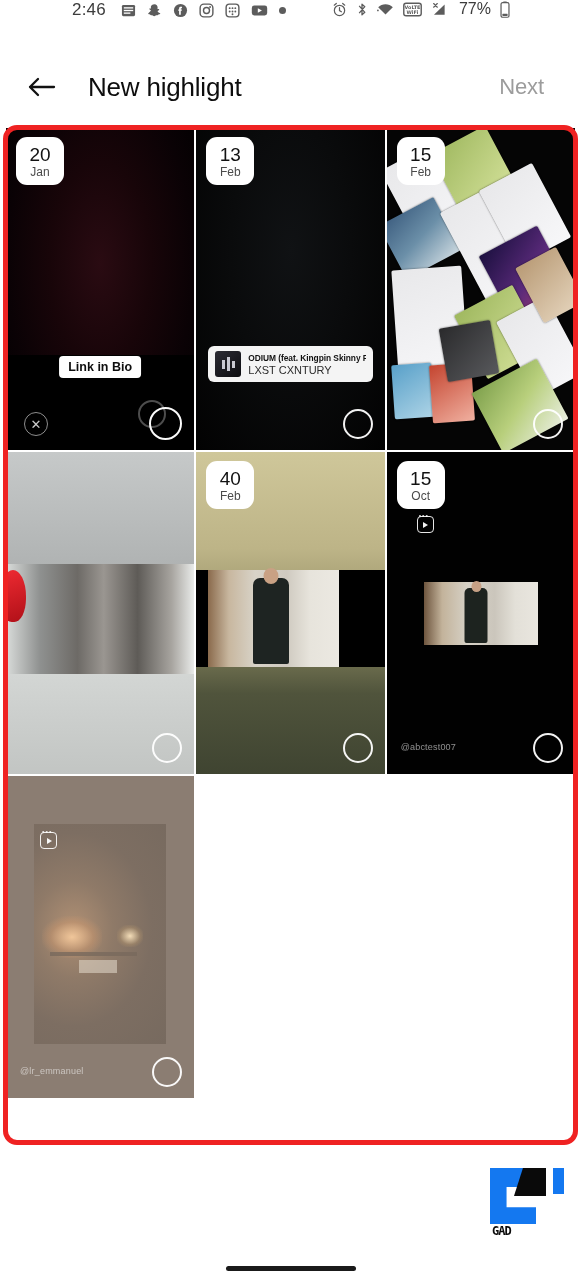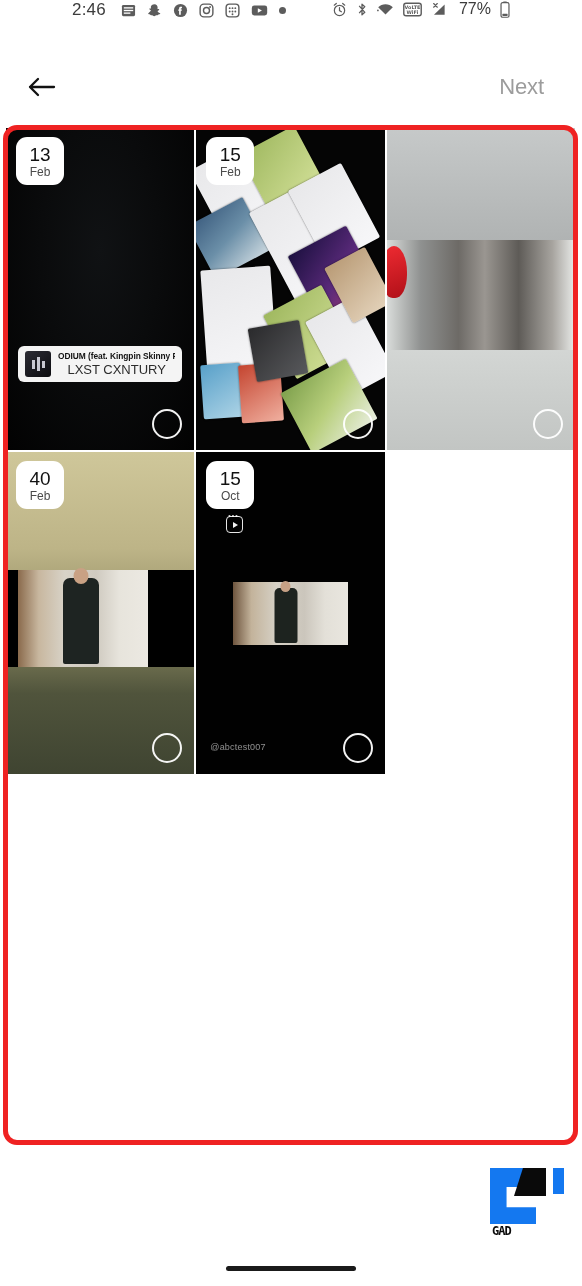--- a/index.html
+++ b/index.html
@@ -101,21 +101,21 @@
     display:flex; align-items:center; gap:7px; z-index:6;
   }
   .music-art{
     width:26px; height:26px; border-radius:3px; flex:0 0 auto;
     background:linear-gradient(140deg,#2b2b33,#0c0c10);
     display:flex; align-items:center; justify-content:center;
   }
   .music-art .bar{ width:3px; background:#c9c9d2; margin:0 1px; }
   .music-txt{ overflow:hidden; }
   .music-title{ font-size:8.4px; font-weight:bold; color:#121212; white-space:nowrap; letter-spacing:-0.05px;}
-  .music-artist{ font-size:13px; color:#2c2c2c; white-space:nowrap; margin-top:1px;text-align:center;}
+  .music-artist{ font-size:11px; color:#2c2c2c; white-space:nowrap; margin-top:1px;}
 
   
   .reelbadge{
     position:absolute; z-index:6; width:17px; height:17px;
     border:1.6px solid rgba(255,255,255,.9); border-radius:4px;
     display:flex; align-items:center; justify-content:center;
   }
   .reelbadge:before{
     content:""; border-left:5px solid rgba(255,255,255,.95);
     border-top:3.5px solid transparent; border-bottom:3.5px solid transparent;
@@ -327,25 +327,37 @@
     </span>
   </div>
 </div>
 
 <div class="header">
   <div class="back-btn">
     <svg width="30" height="22" viewBox="0 0 30 22">
       <path d="M11 3 3 11l8 8M3 11h24" stroke="#111" stroke-width="2.3" fill="none" stroke-linecap="round" stroke-linejoin="round"></path>
     </svg>
   </div>
+  <div class="title">New highlight</div>
   <div class="next-btn">Next</div>
 </div>
 
 <div class="grid">
 
+  <div class="cell">
+    <div class="art art-c1"></div>
+    <div class="datechip">
+      <span class="d">20</span>
+      <span class="m">Jan</span>
+    </div>
+    <div class="linkbio">Link in Bio</div>
+    <div class="closex">✕</div>
+    <div class="cursor-ring"></div>
+    <div class="cursor-ring2"></div>
+  </div>
 
   <div class="cell">
     <div class="art art-c2"></div>
     <div class="datechip">
       <span class="d">13</span>
       <span class="m">Feb</span>
     </div>
     <div class="music">
       <div class="music-art">
         <span class="bar" style="height:9px"></span>
@@ -423,20 +435,35 @@
       <span class="d">15</span>
       <span class="m">Oct</span>
     </div>
     <div class="reelbadge" style="left:30px; top:64px;">
       <span class="reeldots">•••</span>
     </div>
     <div class="handle">@abctest007</div>
     <div class="selcircle"></div>
   </div>
 
+  <div class="cell">
+    <div class="art art-c7">
+      <div class="inner">
+        <div class="glow"></div>
+          <div class="glow2"></div>
+        <div class="grille"></div>
+          <div class="plate"></div>
+      </div>
+    </div>
+    <div class="reelbadge" style="left:34px; top:56px;">
+      <span class="reeldots">•••</span>
+    </div>
+    <div class="handle">@lr_emmanuel</div>
+    <div class="selcircle"></div>
+  </div>
 
   <div class="cell empty"></div>
 
   <div class="cell empty"></div>
 </div>
 
 <div class="redbox"></div>
 
 <div class="logo-wrap">
   <div class="logo-l"></div>

